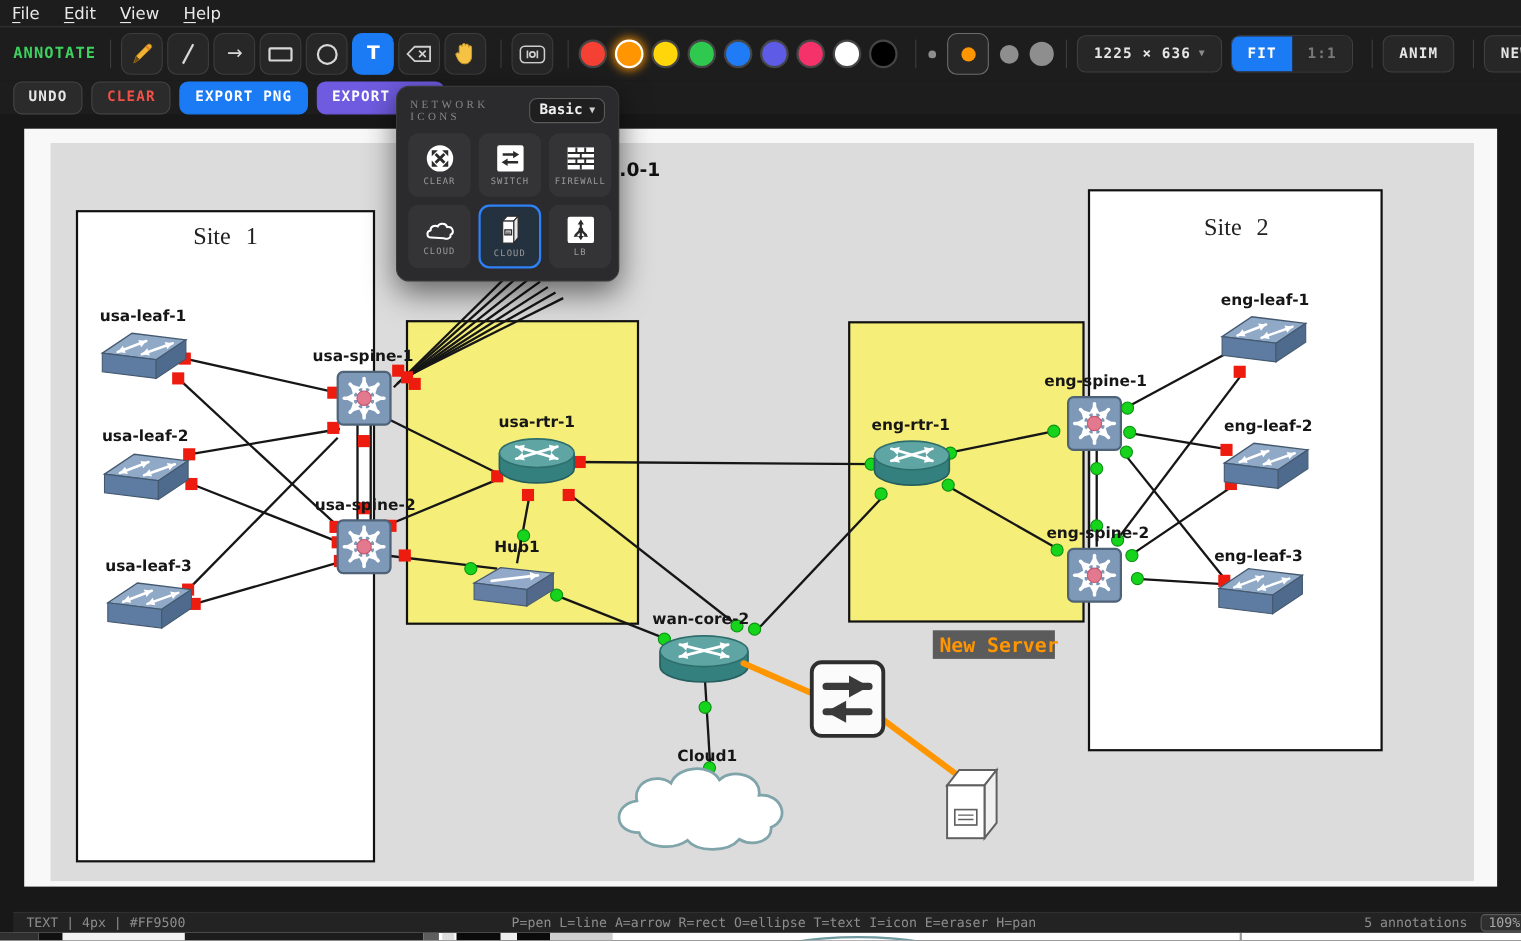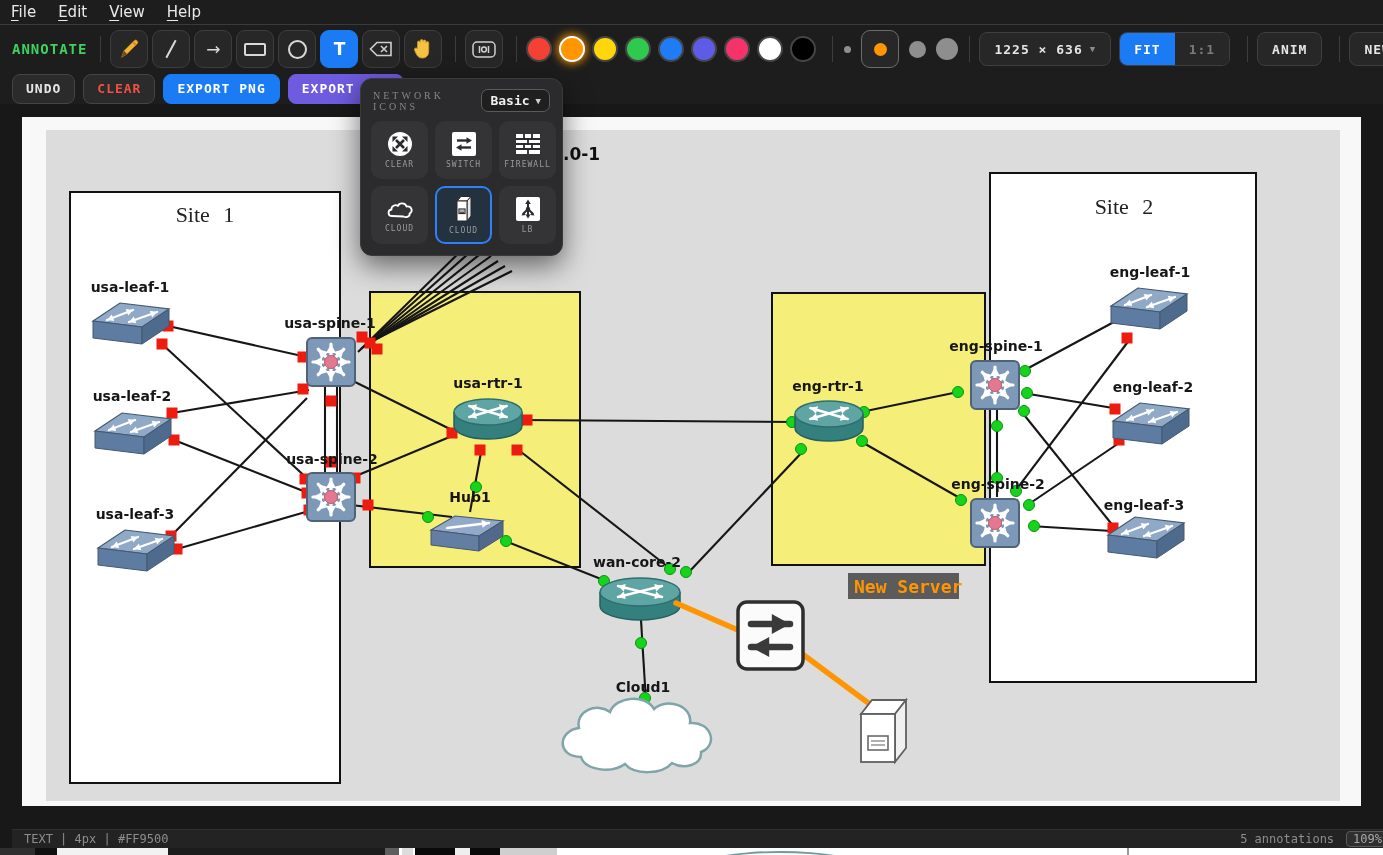--- a/index.html
+++ b/index.html
@@ -577,20 +577,21 @@
         <polygon points="19.5,19.5 15,19 18,16.5" fill="#2B2B2B"></polygon>
         <circle cx="13" cy="13" r="2.2" fill="#2B2B2B"></circle>
       </svg>
       <span class="lab">LB</span>
     </div>
   </div>
 </div>
 
 <div class="statusbar">
   <span class="sb-left">TEXT | 4px | #FF9500</span>
+  <span class="sb-center">P=pen L=line A=arrow R=rect O=ellipse T=text I=icon E=eraser H=pan</span>
   <span class="sb-right">
     <span>5 annotations</span>
     <span class="zoom-badge">109%</span>
   </span>
 </div>
 
 <div class="sliver">
   <div style="left:0;width:35px;background:#2F2F2F"></div>
   <div style="left:35px;width:22px;background:#101010"></div>
   <div style="left:57px;width:111px;background:#F2F2F2"></div>

